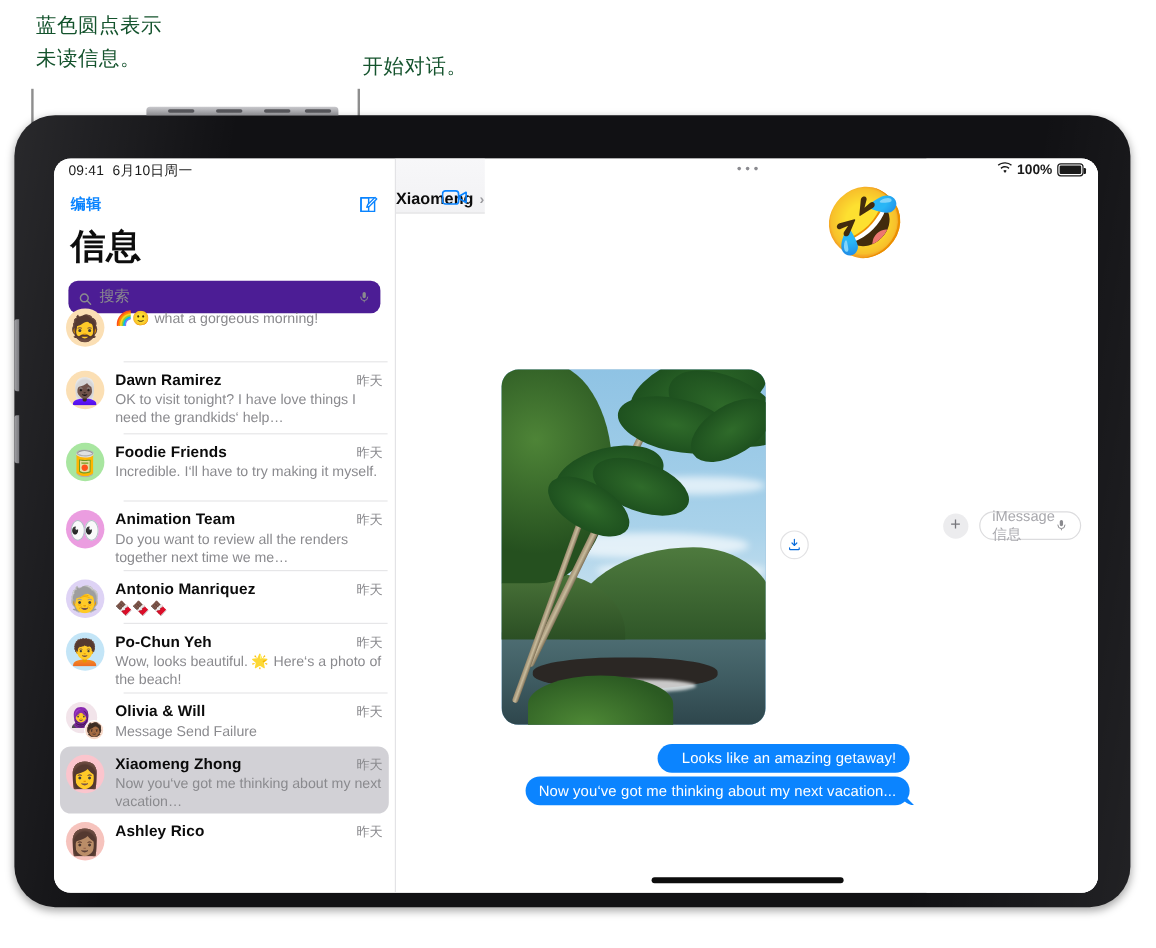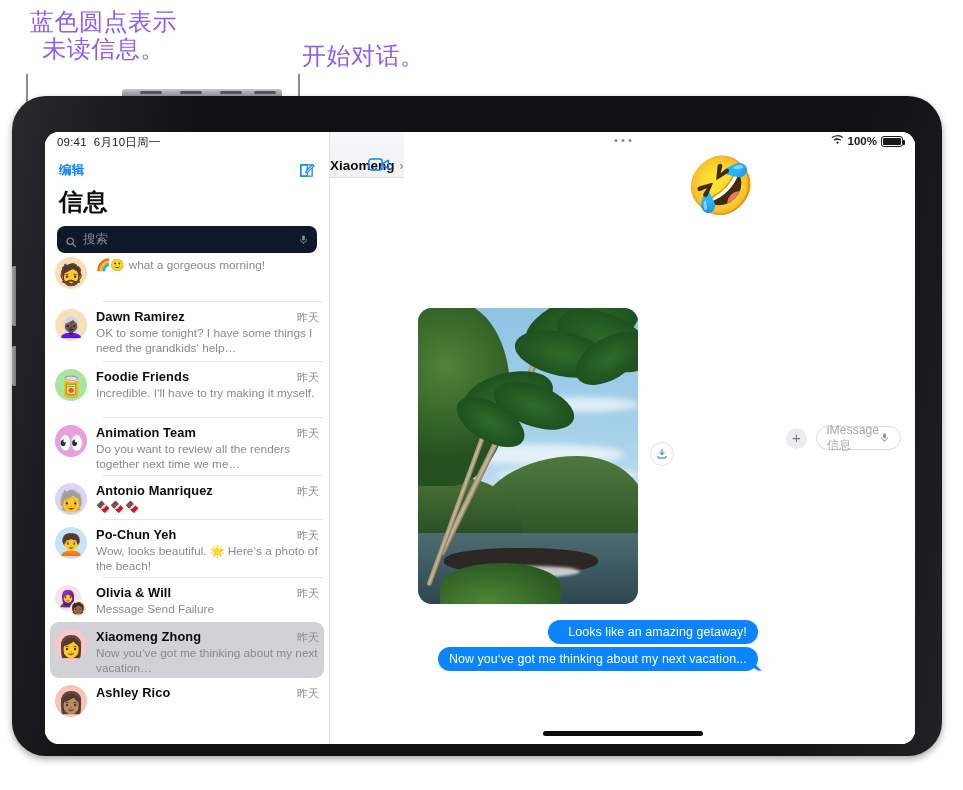--- a/index.html
+++ b/index.html
@@ -7,26 +7,25 @@
     width: 963px; height: 790px;
     background: #ffffff;
     font-family: "Liberation Sans", "DejaVu Sans", sans-serif;
     overflow: hidden;
   }
   #root { position: relative; width: 963px; height: 790px; background:#fff; }
 
   
   .callout-text {
     position: absolute;
-    color: #8b5cf6;
-    font-size: 24px;
+    color: #14532d;
+    font-size: 17px;
     line-height: 27px;
     white-space: pre-line;
     letter-spacing: .5px;
-    text-align: center;
   }
   .leader {
     position: absolute;
     background: #8e8e8e;
     width: 2px;
   }
   .leader-h {
     position: absolute;
     background: #8e8e8e;
     height: 2px;
@@ -110,26 +109,26 @@
   }
   .sb-topbar {
     height: 28px; margin-top: 24px;
     display:flex; align-items:center; justify-content:space-between;
     padding: 0 14px;
   }
   .edit-link { color:#0a84ff; font-size:12.5px; font-weight:600; letter-spacing:.3px; }
   .compose-icon { width:17px; height:17px; color:#0a84ff; }
 
   .sb-title {
-    font-size: 24px; font-weight: 800; color:#0d0d0d;
+    font-size: 29px; font-weight: 800; color:#0d0d0d;
     padding: 2px 14px 8px 14px; letter-spacing: .5px;
   }
   .search-wrap { padding: 0 12px 8px 12px; }
   .searchbar {
-    height: 27px; background:#0f172a; border-radius:8px;
+    height: 27px; background:#4c1d95; border-radius:8px;
     display:flex; align-items:center; gap:6px; padding: 0 8px;
   }
   .searchbar .sicon { width:12px; height:12px; color:#8a8a8e; flex:0 0 12px; }
   .search-ph { font-size:12.5px; color:#8a8a8e; flex:1; }
   .mic-icon { width:11px; height:14px; color:#8a8a8e; }
 
   .convo-list { position:absolute; left:0; right:0; top:118px; bottom:0; overflow:hidden; }
   .convo {
     display:flex; gap:9px; padding: 7px 10px 7px 10px;
     position:relative; align-items:flex-start;
@@ -332,21 +331,21 @@
 
           <div class="convo" style="height:60px;">
             <div class="avatar" style="background:#fbdfb4;">
               <span class="emo">👩🏿‍🦳</span>
             </div>
             <div class="convo-body">
               <div class="convo-row1">
                 <span class="convo-name">Dawn Ramirez</span>
                 <span class="convo-time">昨天</span>
               </div>
-              <div class="convo-prev">OK to some tonight? I have some things I need the grandkids‘ help…</div>
+              <div class="convo-prev">OK to visit tonight? I have love things I need the grandkids‘ help…</div>
             </div>
             <div class="sep"></div>
           </div>
 
           <div class="convo" style="height:56px;">
             <div class="avatar" style="background:#a8e6a0;">
               <span class="emo">🥫</span>
             </div>
             <div class="convo-body">
               <div class="convo-row1">

